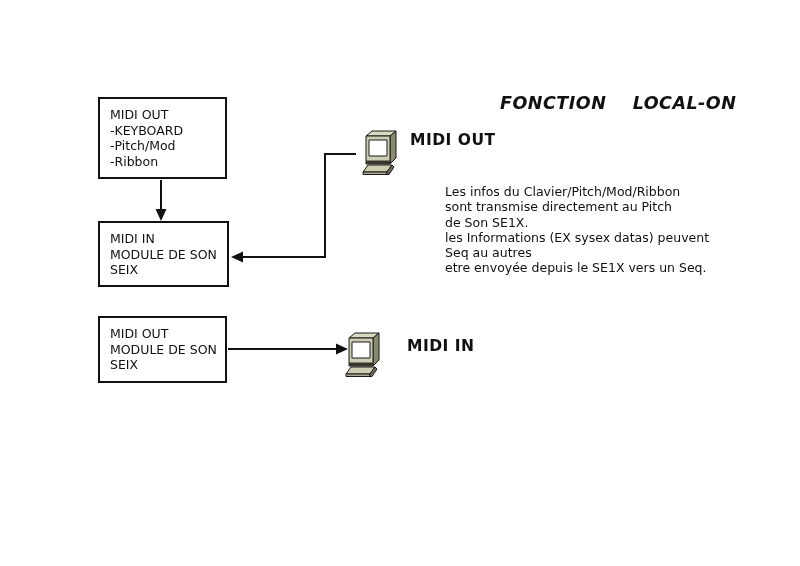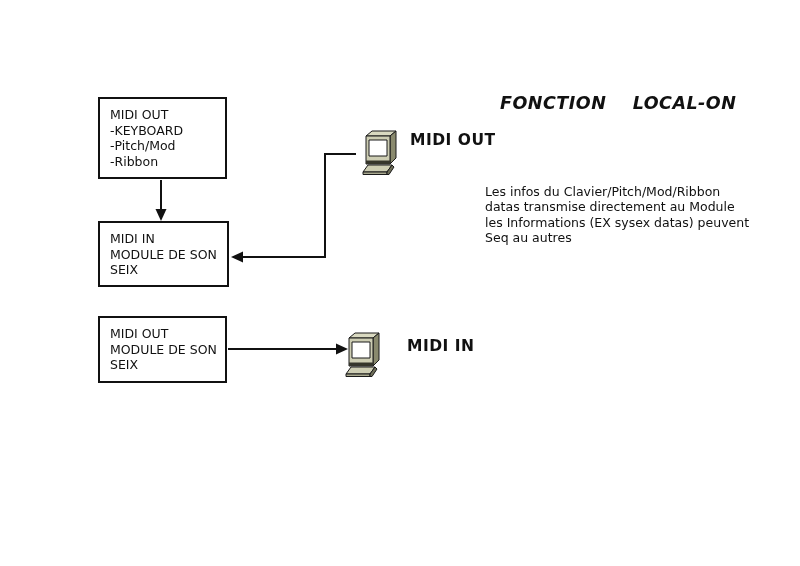--- a/index.html
+++ b/index.html
@@ -38,21 +38,20 @@
     position:absolute;
     font-size:15.5px;font-weight:bold;letter-spacing:0.5px;
     white-space:nowrap;
   }
   .label-out{left:410px;top:131px;}
   .label-in{left:407px;top:337px;}
   .description{
     position:absolute;left:445px;top:184px;
     font-size:12.5px;line-height:15.3px;
     white-space:nowrap;
-    margin-left:40px;
   }
 </style>
 </head>
 <body>
 
 <div class="canvas">
 
   <svg class="arrows" viewBox="0 0 800 566" xmlns="http://www.w3.org/2000/svg">
 
     <g>
@@ -119,18 +118,20 @@
         <polygon points="6,36 30,36 25,43 1,43" fill="#cdcdb3"></polygon>
         <polygon points="1,43 25,43 25,45.5 1,45.5" fill="#a9a98f"></polygon>
         <polygon points="25,43 30,36 32,38 27,45.5 25,45.5" fill="#6e6e58"></polygon>
       </g>
     </svg>
   </div>
   <div class="pc-label label-in">MIDI IN</div>
 
   <div class="description">
     <div>Les infos du Clavier/Pitch/Mod/Ribbon</div>
-    <div>datas transmise directement au Module</div>
+    <div>sont transmise directement au Pitch</div>
+    <div>de Son SE1X.</div>
     <div>les Informations (EX sysex datas) peuvent</div>
     <div>Seq au autres</div>
+    <div>etre envoyée depuis le SE1X vers un Seq.</div>
   </div>
 
 </div>
 
 </body></html>

